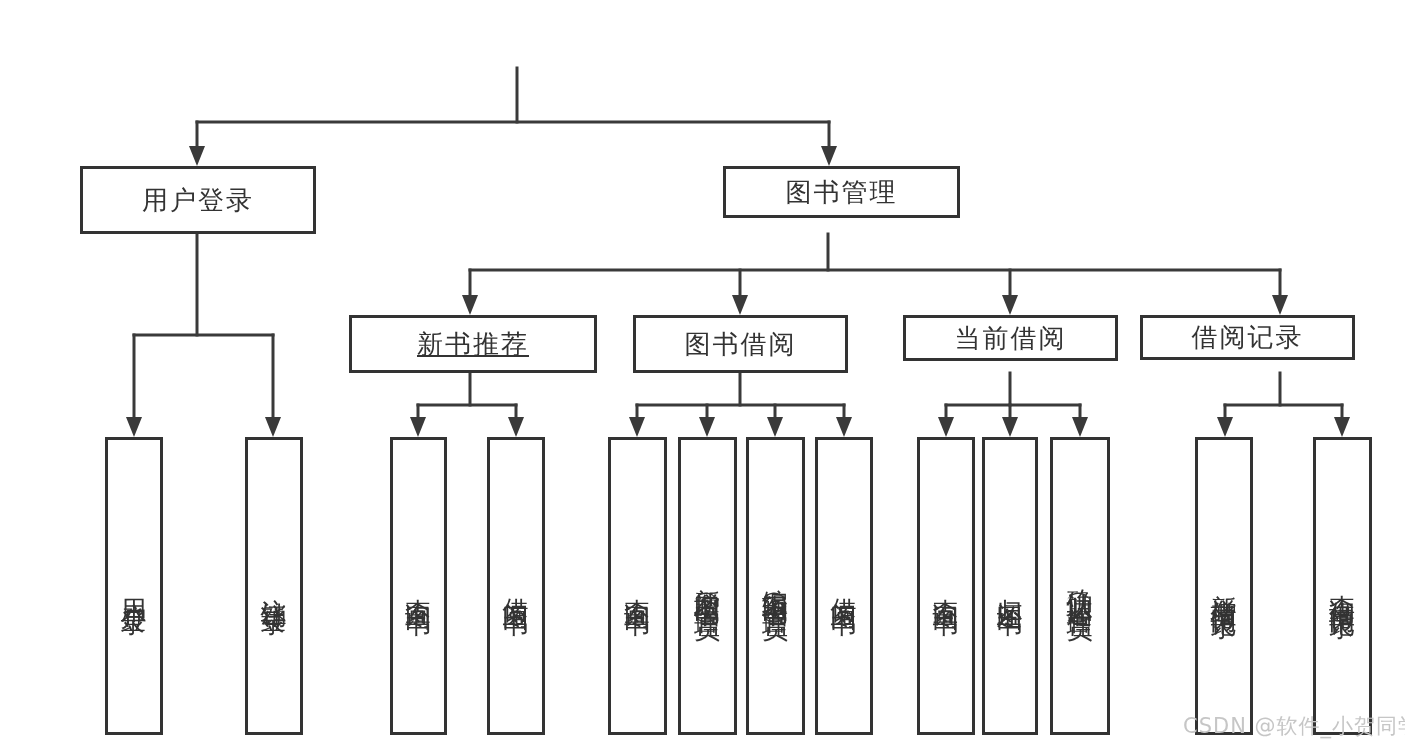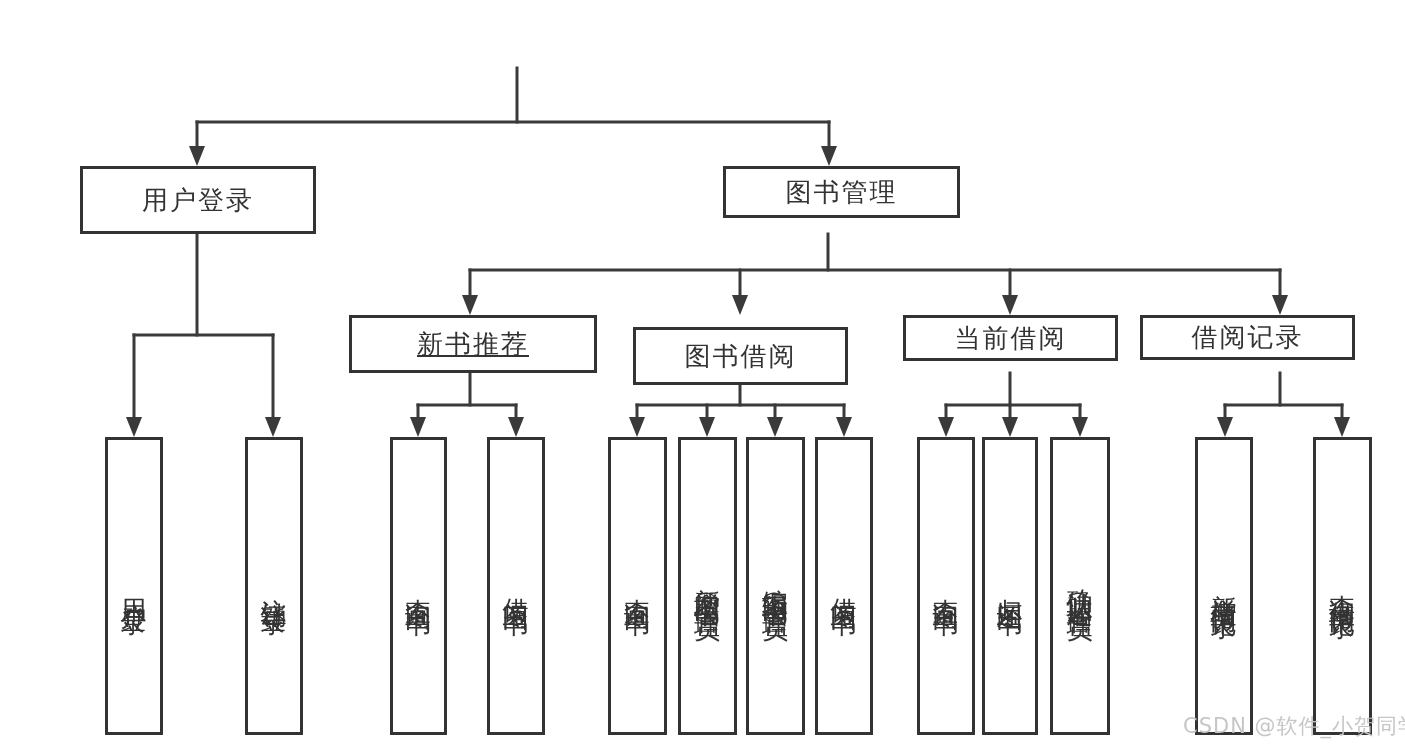--- a/index.html
+++ b/index.html
@@ -35,21 +35,21 @@
     letter-spacing: 4px;
     line-height: 1;
     white-space: nowrap;
     color: #333333;
   }
   
   #node-root            { left: 15px;   top: 12px;  width: 1003px; height: 56px; }
   #node-l2-user         { left: 80px;   top: 166px; width: 236px;  height: 68px; }
   #node-l2-books        { left: 710px;  top: 166px; width: 237px;  height: 52px; margin-left: 13px; }
   #node-l3-recommend    { left: 349px;  top: 315px; width: 248px;  height: 58px; text-decoration: underline; }
-  #node-l3-borrow       { left: 633px;  top: 315px; width: 215px;  height: 58px; margin-top: 12px; }
+  #node-l3-borrow       { left: 633px;  top: 315px; width: 215px;  height: 58px; }
   #node-l3-current      { left: 903px;  top: 315px; width: 215px;  height: 46px; }
   #node-l3-records      { left: 1140px; top: 315px; width: 215px;  height: 45px; }
   .leaf { top: 437px; height: 298px; }
   #leaf-user-login      { left: 105px;  width: 58px; }
   #leaf-user-logout     { left: 245px;  width: 58px; }
   #leaf-rec-query       { left: 390px;  width: 57px; }
   #leaf-rec-borrow      { left: 487px;  width: 58px; }
   #leaf-borrow-query    { left: 608px;  width: 59px; }
   #leaf-borrow-add      { left: 678px;  width: 59px; }
   #leaf-borrow-edit     { left: 746px;  width: 59px; }

